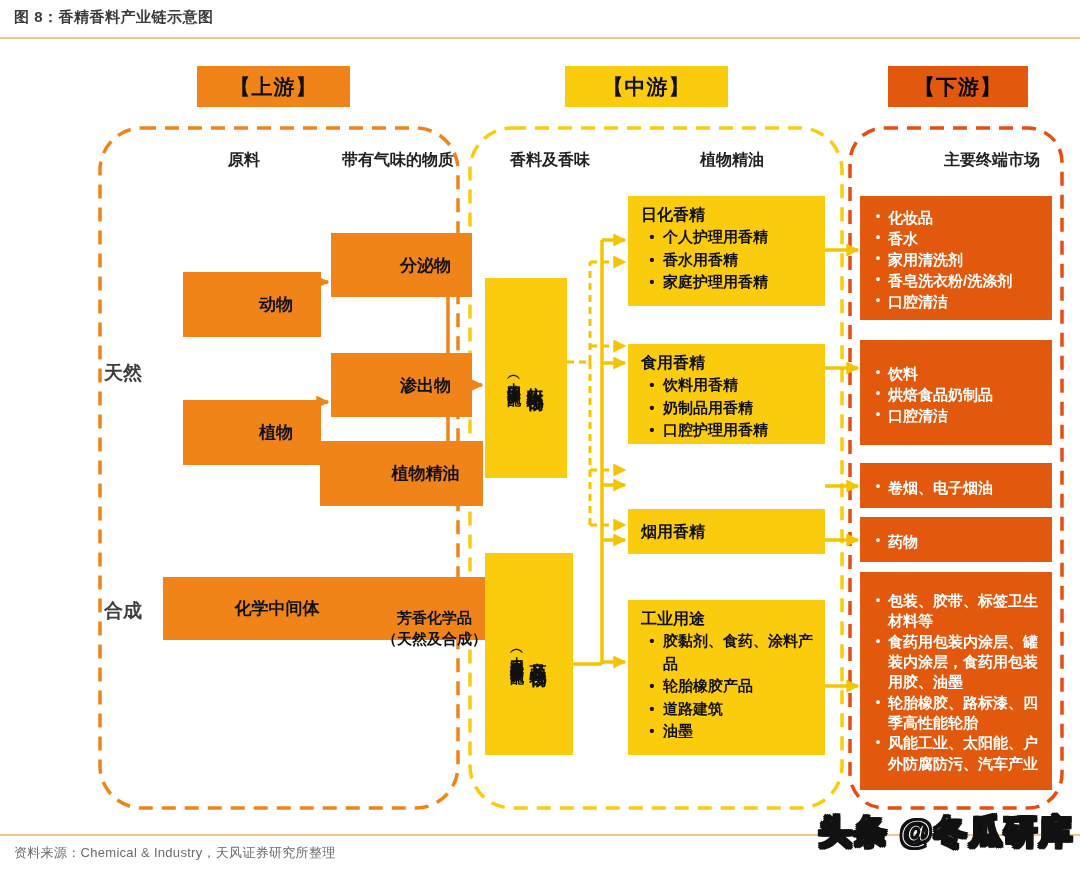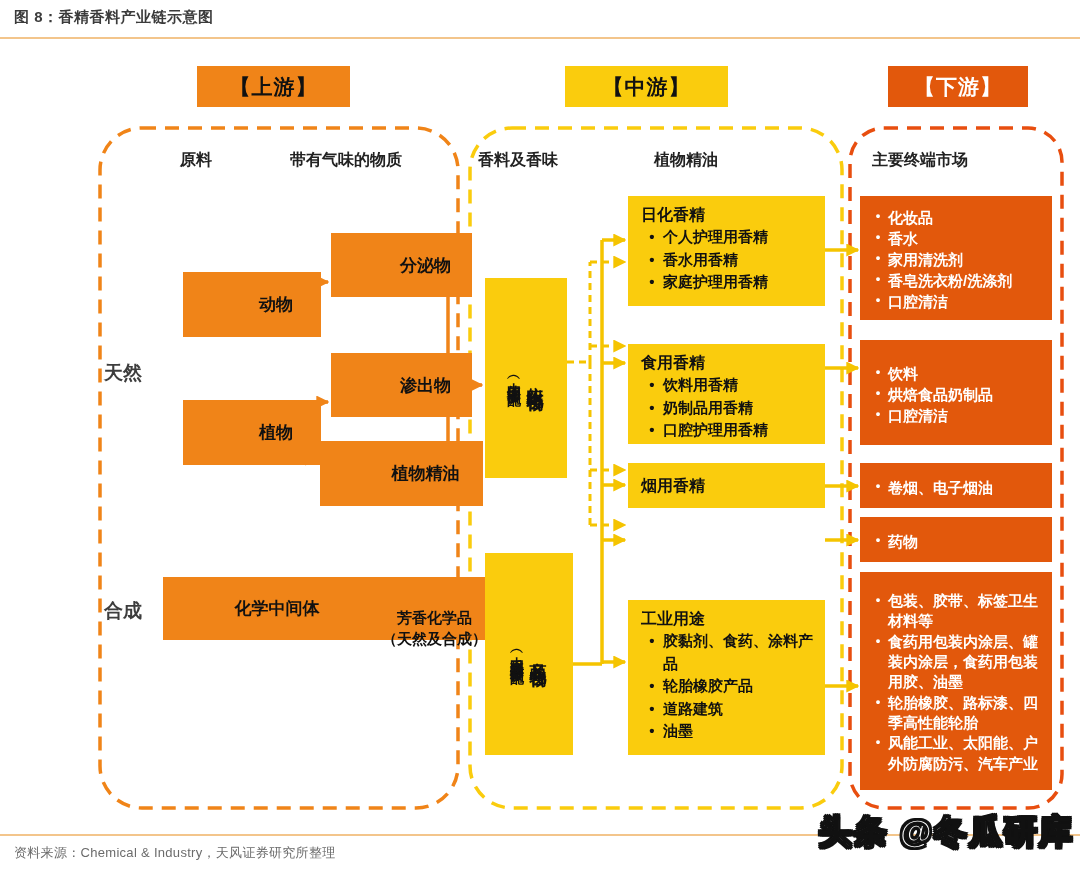--- a/index.html
+++ b/index.html
@@ -10,38 +10,38 @@
   .abs{position:absolute;}
   .fig-title{left:14px;top:8px;font-size:15px;font-weight:700;color:#3b3b3b;letter-spacing:.5px;}
   .rule{left:0;width:1080px;height:2px;background:#f3c58b;}
   .rule-top{top:37px;}
   .rule-bottom{top:834px;}
   .source{left:14px;top:844px;font-size:13px;color:#6b6b6b;letter-spacing:.3px;}
 
   .hdr{display:flex;align-items:center;justify-content:center;font-weight:700;font-size:21px;letter-spacing:1px;}
   .hdr-up{left:197px;top:66px;width:153px;height:41px;background:#F08418;color:#111;}
   .hdr-mid{left:565px;top:66px;width:163px;height:41px;background:#FACC0D;color:#111;}
-  .hdr-down{left:888px;top:66px;width:140px;height:41px;background:#E2580C;color:#ffffff;}
-
-  .col-label{top:150px;height:22px;font-size:16px;font-weight:700;color:#222;text-align:left;}
+  .hdr-down{left:888px;top:66px;width:140px;height:41px;background:#E2580C;color:#000000;}
+
+  .col-label{top:150px;height:22px;font-size:16px;font-weight:700;color:#222;text-align:right;}
   .row-label{font-size:19px;font-weight:700;color:#3d3d3d;}
 
   .obox{background:#F08418;color:#111;font-weight:700;font-size:17px;display:flex;align-items:center;justify-content:center;text-align:center;z-index:4;padding-left:48px;}
   .obox .two-line{font-size:15px;line-height:1.35;margin-top:40px;}
 
   .ybox-v{background:#FACC0D;display:flex;align-items:center;justify-content:center;z-index:4;}
   .vtext{writing-mode:vertical-rl;color:#111;font-weight:700;}
   .vtext div{text-align:center;letter-spacing:2px;}
   .vmain{font-size:17px;}
   .vsub{font-size:14px;}
 
   .ybox{background:#FACC0D;color:#111;z-index:4;box-sizing:border-box;padding:7px 8px 4px 13px;}
   .ybox .btitle{font-size:16px;font-weight:700;line-height:1.45;}
   .ybox .bullet{font-size:15px;font-weight:600;line-height:1.5;display:flex;}
-  .ybox.center-title{display:flex;align-items:center;padding-top:0;padding-bottom:0;}
+  .ybox.center-title{display:flex;align-items:center;padding-top:0;padding-bottom:0;margin-top:46px;}
   .bullet .dot{flex:none;width:22px;text-align:center;}
 
   .dbox{background:#E2580C;color:#fff;z-index:4;box-sizing:border-box;padding:7px 6px 4px 8px;display:flex;flex-direction:column;justify-content:center;}
   .dbox .bullet{font-size:15px;font-weight:700;line-height:1.4;display:flex;}
   .dbox .bullet .dot{flex:none;width:20px;text-align:center;font-size:13px;}
   .dbox.dense .bullet{line-height:1.36;}
 
   .wires{position:absolute;left:0;top:0;z-index:2;}
 
   .watermark{

